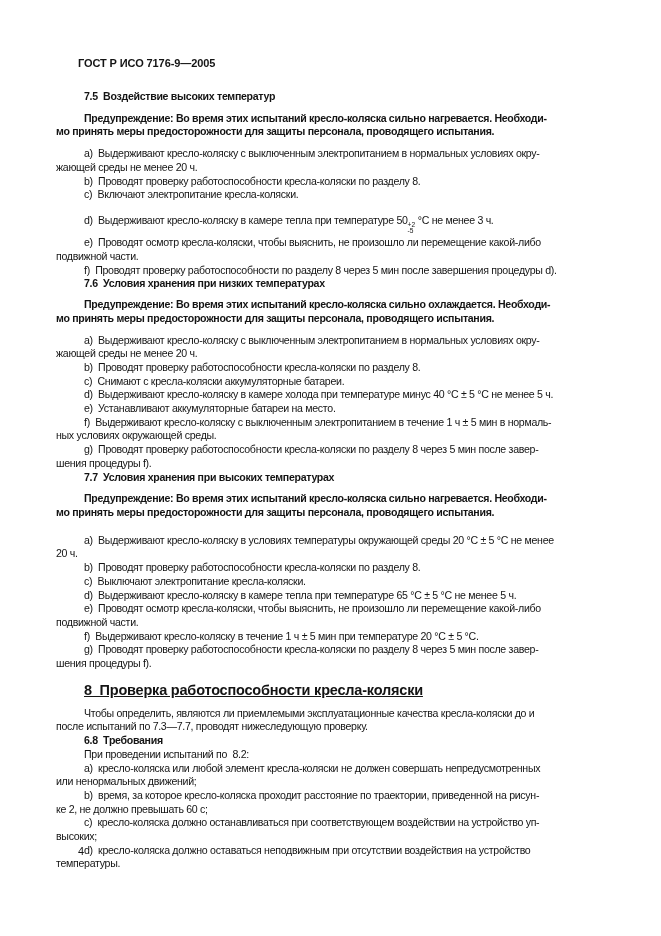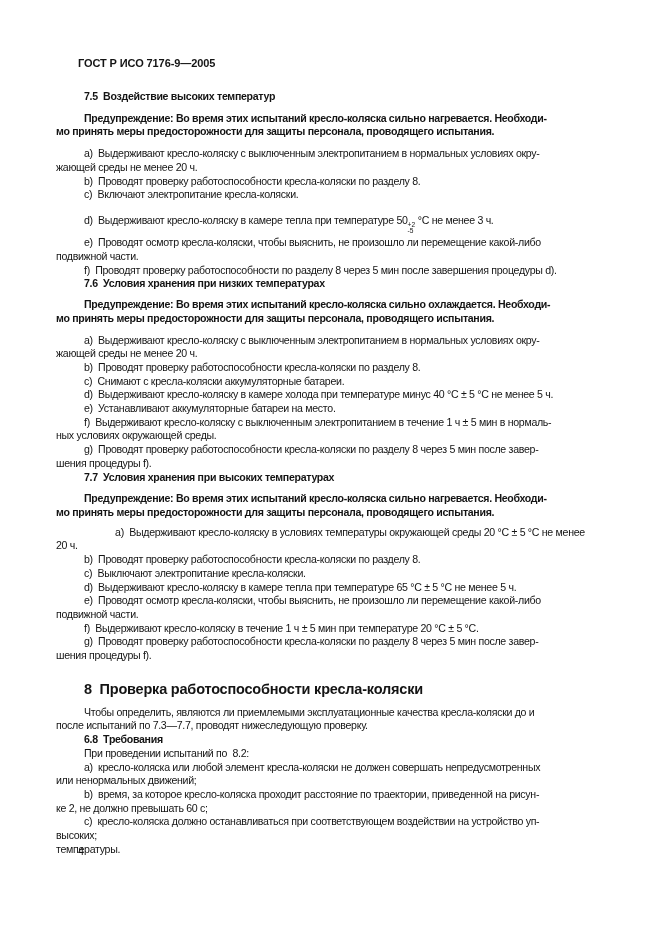--- a/index.html
+++ b/index.html
@@ -87,38 +87,39 @@
       <div class="line indent">c)  Снимают с кресла-коляски аккумуляторные батареи.</div>
       <div class="line indent">d)  Выдерживают кресло-коляску в камере холода при температуре минус 40 °С ± 5 °С не менее 5 ч.</div>
       <div class="line indent">e)  Устанавливают аккумуляторные батареи на место.</div>
       <div class="line indent">f)  Выдерживают кресло-коляску с выключенным электропитанием в течение 1 ч ± 5 мин в нормаль-</div>
       <div class="line">ных условиях окружающей среды.</div>
       <div class="line indent">g)  Проводят проверку работоспособности кресла-коляски по разделу 8 через 5 мин после завер-</div>
       <div class="line">шения процедуры f).</div>
       <div class="line indent bold">7.7  Условия хранения при высоких температурах</div>
       <div class="line indent bold" style="margin-top: 8px;">Предупреждение: Во время этих испытаний кресло-коляска сильно нагревается. Необходи-</div>
       <div class="line bold">мо принять меры предосторожности для защиты персонала, проводящего испытания.</div>
-      <div class="line indent" style="margin-top: 6px; text-align: center;">a)  Выдерживают кресло-коляску в условиях температуры окружающей среды 20 °С ± 5 °С не менее</div>
+      <div class="line indent" style="margin-top: 14px;">a)  Выдерживают кресло-коляску в условиях температуры окружающей среды 20 °С ± 5 °С не менее</div>
       <div class="line">20 ч.</div>
       <div class="line indent">b)  Проводят проверку работоспособности кресла-коляски по разделу 8.</div>
       <div class="line indent">c)  Выключают электропитание кресла-коляски.</div>
       <div class="line indent">d)  Выдерживают кресло-коляску в камере тепла при температуре 65 °С ± 5 °С не менее 5 ч.</div>
       <div class="line indent">e)  Проводят осмотр кресла-коляски, чтобы выяснить, не произошло ли перемещение какой-либо</div>
       <div class="line">подвижной части.</div>
       <div class="line indent">f)  Выдерживают кресло-коляску в течение 1 ч ± 5 мин при температуре 20 °С ± 5 °С.</div>
       <div class="line indent">g)  Проводят проверку работоспособности кресла-коляски по разделу 8 через 5 мин после завер-</div>
       <div class="line">шения процедуры f).</div>
-      <div class="line indent bold big" style="margin-top: 17px;">8  Проверка работоспособности кресла-коляски</div>
+      <div class="line indent bold big" style="margin-top: 10px; text-decoration: underline;">8  Проверка работоспособности кресла-коляски</div>
       <div class="line indent" style="margin-top: 7px;">Чтобы определить, являются ли приемлемыми эксплуатационные качества кресла-коляски до и</div>
       <div class="line">после испытаний по 7.3—7.7, проводят нижеследующую проверку.</div>
       <div class="line indent bold">6.8  Требования</div>
       <div class="line indent">При проведении испытаний по  8.2:</div>
       <div class="line indent">a)  кресло-коляска или любой элемент кресла-коляски не должен совершать непредусмотренных</div>
       <div class="line">или ненормальных движений;</div>
       <div class="line indent">b)  время, за которое кресло-коляска проходит расстояние по траектории, приведенной на рисун-</div>
       <div class="line">ке 2, не должно превышать 60 с;</div>
       <div class="line indent">c)  кресло-коляска должно останавливаться при соответствующем воздействии на устройство уп-</div>
       <div class="line">высоких;</div>
+      <div class="line indent">d)  кресло-коляска должно оставаться неподвижным при отсутствии воздействия на устройство</div>
       <div class="line">температуры.</div>
     </div>
 
   <div class="page-number">4</div>
 </div>
 
 </body></html>

